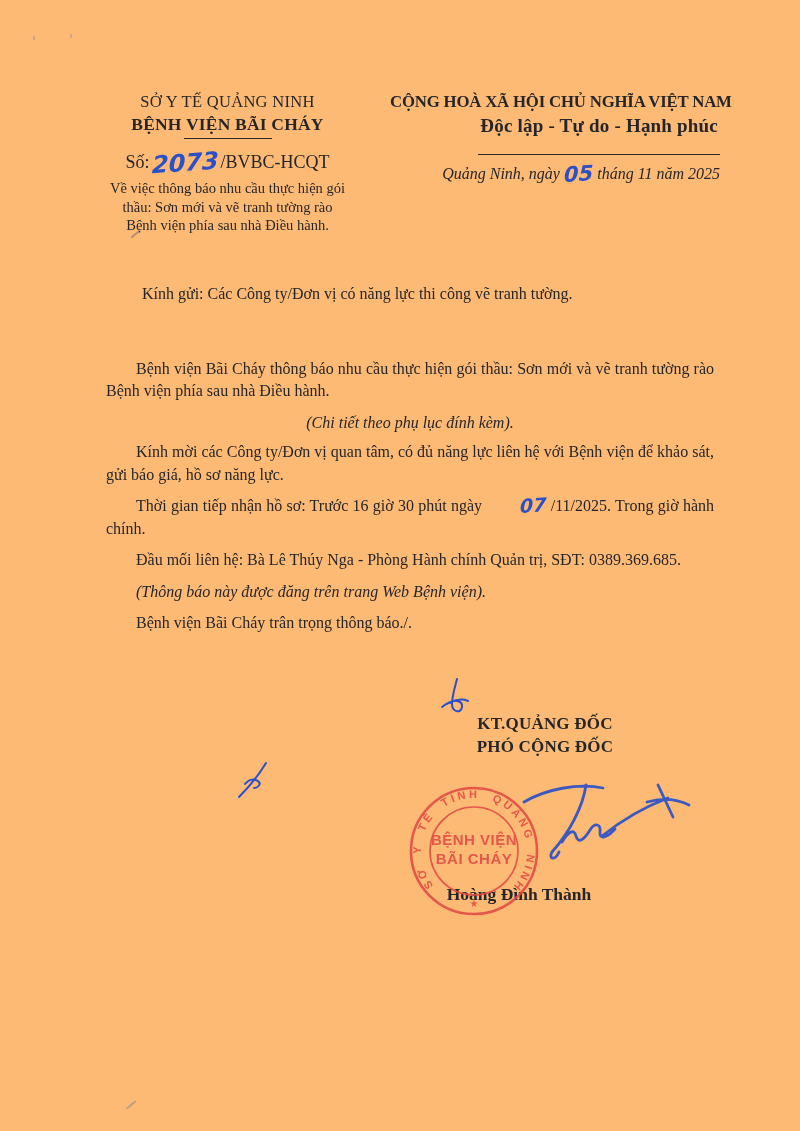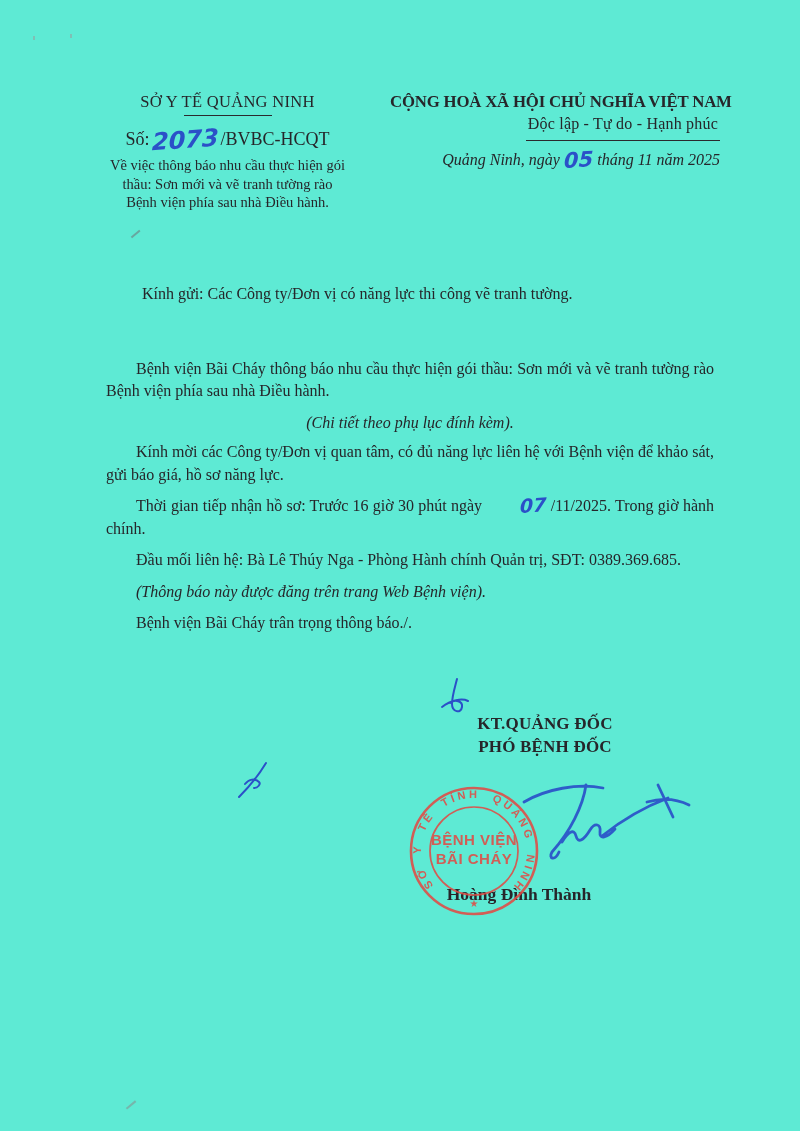--- a/index.html
+++ b/index.html
@@ -1,31 +1,31 @@
 <!DOCTYPE html>
 <html lang="vi"><head>
 <meta charset="utf-8">
 <style>
   html,body{margin:0;padding:0;}
   body{background:#e9e9e9;font-family:"Liberation Serif",serif;}
   .page{
     position:relative;width:800px;height:1131px;margin:0 auto;
-    background:#5eead4;color:#26262a;overflow:hidden;
+    background:#fdba74;color:#26262a;overflow:hidden;
   }
   
   .hdr-left{position:absolute;left:85px;top:92px;width:285px;text-align:center;}
   .parent-org{font-size:16.5px;letter-spacing:.3px;}
   .org-name{font-size:17.5px;font-weight:bold;letter-spacing:.2px;margin-top:2px;}
   .org-underline{width:88px;border-top:1.6px solid #2a2a2e;margin:3px auto 0;}
   .doc-number{font-size:18px;margin-top:12px;white-space:nowrap;}
   .doc-subject{width:238px;margin:4px auto 0;font-size:14.5px;line-height:18.5px;}
   .hdr-right{position:absolute;left:390px;top:92px;width:330px;text-align:right;}
   .national-title{font-size:16.8px;font-weight:bold;white-space:nowrap;letter-spacing:-.2px;}
-  .motto{display:inline-block;font-size:16px;font-weight:normal;border-bottom:1.6px solid #2a2a2e;
-         padding:1px 2px 7px;margin-top:2px;letter-spacing:.2px;}
+  .motto{display:inline-block;font-size:19px;font-weight:bold;border-bottom:1.6px solid #2a2a2e;
+         padding:1px 2px 17px;margin-top:2px;letter-spacing:.2px;}
   .place-date{font-style:italic;font-size:16px;margin-top:9px;white-space:nowrap;}
   
   .hand{
     display:inline-block;font-family:"DejaVu Sans",sans-serif;font-style:italic;font-weight:bold;
     color:#2b50c8;transform:rotate(-4deg) skewX(-6deg);line-height:1;
   }
   .hand-number{font-size:24px;margin:0 2px;vertical-align:-3px;}
   .hand-day{font-size:21px;margin:0 4px;vertical-align:-2px;}
   .hand-day-sm{font-size:19px;margin:0 4px;vertical-align:-2px;}
   
@@ -62,20 +62,21 @@
 
 <div class="page">
 
   <div class="artifact a-dot1"></div>
   <div class="artifact a-dot2"></div>
   <div class="artifact a-slash1"></div>
   <div class="artifact a-slash2"></div>
 
   <div class="hdr-left">
     <div class="parent-org">SỞ Y TẾ QUẢNG NINH</div>
+    <div class="org-name">BỆNH VIỆN BÃI CHÁY</div>
     <div class="org-underline"></div>
     <div class="doc-number"><span>Số:</span><span class="hand hand-number">2073</span><span>/BVBC-HCQT</span></div>
     <div class="doc-subject">Về việc thông báo nhu cầu thực hiện gói thầu: Sơn mới và vẽ tranh tường rào Bệnh viện phía sau nhà Điều hành.</div>
   </div>
 
   <div class="hdr-right">
     <div class="national-title">CỘNG HOÀ XÃ HỘI CHỦ NGHĨA VIỆT NAM</div>
     <div><span class="motto">Độc lập - Tự do - Hạnh phúc</span></div>
     <div class="place-date"><span>Quảng Ninh, ngày</span><span class="hand hand-day">05</span><span>tháng 11 năm 2025</span></div>
   </div>
@@ -95,21 +96,21 @@
     <path d="M 17 3 C 15 11, 12 20, 12 28 C 12 36, 21 38, 22 31 C 23 25, 15 23, 10 27 M 2 31 C 11 24, 22 22, 28 25" fill="none" stroke="#2b50c8" stroke-width="2" stroke-linecap="round"></path>
   </svg>
 
 
   <svg class="ink-mark" style="left:233px;top:760px" width="44" height="40" viewBox="0 0 44 40">
     <path d="M 33 3 C 27 13, 16 27, 6 37 M 12 24 C 16 19, 22 18, 26 22 C 28 24, 25 28, 21 28" fill="none" stroke="#2b50c8" stroke-width="2" stroke-linecap="round"></path>
   </svg>
 
   <div class="signer">
     <div>KT.QUẢNG ĐỐC</div>
-    <div>PHÓ BỆNH ĐỐC</div>
+    <div>PHÓ CỘNG ĐỐC</div>
   </div>
 
   <div class="signer-name">Hoàng Đình Thành</div>
 
   <svg class="stamp" viewBox="0 0 140 140">
     <circle cx="70" cy="70" r="63" fill="none" stroke="#e14b45" stroke-width="2.6"></circle>
     <circle cx="70" cy="70" r="44" fill="none" stroke="#e14b45" stroke-width="1.7"></circle>
     <path id="stamp-ring-path" d="M 32.5 107.5 A 53 53 0 0 1 107.5 32.5 A 53 53 0 0 1 107.5 107.5" fill="none" stroke="none"></path>
     <text class="stamp-ring-text" fill="#e14b45">
       <textPath href="#stamp-ring-path" startOffset="4">SỞ Y TẾ TỈNH QUẢNG NINH</textPath>

